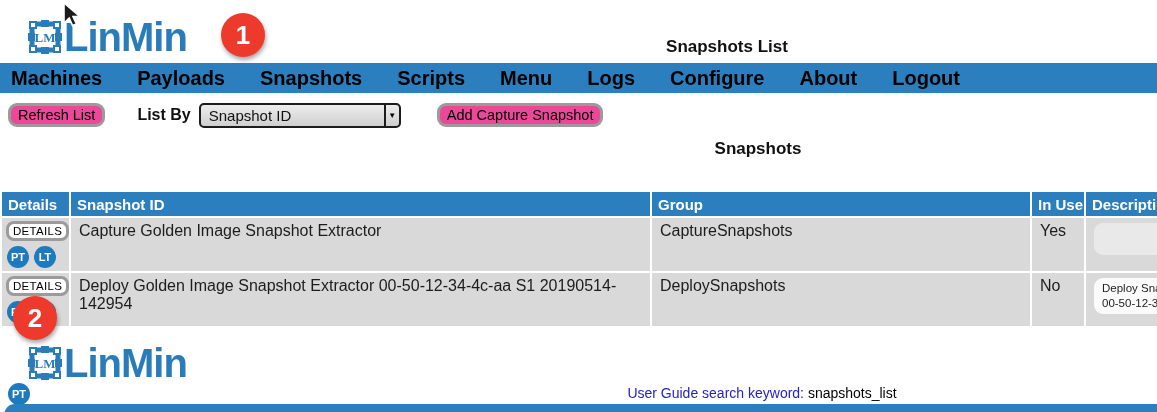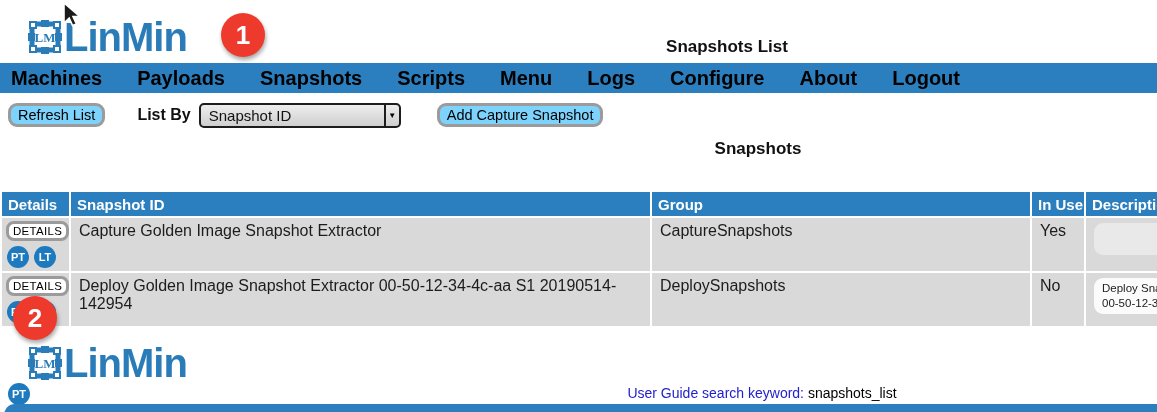--- a/index.html
+++ b/index.html
@@ -24,21 +24,21 @@
   .ann-1 { left:221px; top:13px; }
   .ann-2 { left:13px; top:296px; }
 
   
   .nav { position:absolute; top:63px; left:0; width:1460px; height:30px;
          background:#2b7fbe; display:flex; align-items:center; gap:35px; padding-left:11px; }
   .nav-item { color:#000000; font-size:20px; font-weight:bold; cursor:pointer; white-space:nowrap; }
 
   
   .toolbar { position:absolute; top:101px; left:8px; display:flex; align-items:center; height:28px; }
-  .btn { background:#7dd3fc; border:3px solid #9b9b9b; border-radius:9px; font-family:"Liberation Sans",sans-serif;
+  .btn { background:#ec4899; border:3px solid #9b9b9b; border-radius:9px; font-family:"Liberation Sans",sans-serif;
          font-size:14.5px; color:#000; padding:1px 7px; cursor:pointer; white-space:nowrap; }
   .listby-label { font-size:16px; font-weight:bold; margin-left:32px; margin-right:8px; }
   .select { display:flex; align-items:center; width:202px; height:25px;
             background:linear-gradient(#ededed,#cfcfcf); border:2px solid #1c1c1c; border-radius:5px;
             padding-left:8px; font-size:15px; cursor:pointer; }
   .select .caret-zone { margin-left:auto; align-self:stretch; width:15px; border-left:2px solid #1c1c1c;
             display:flex; align-items:center; justify-content:center; font-size:8px; color:#000; }
   .add-btn { margin-left:36px; }
 
   .section-heading { position:absolute; top:139px; left:0; width:1516px; text-align:center;

